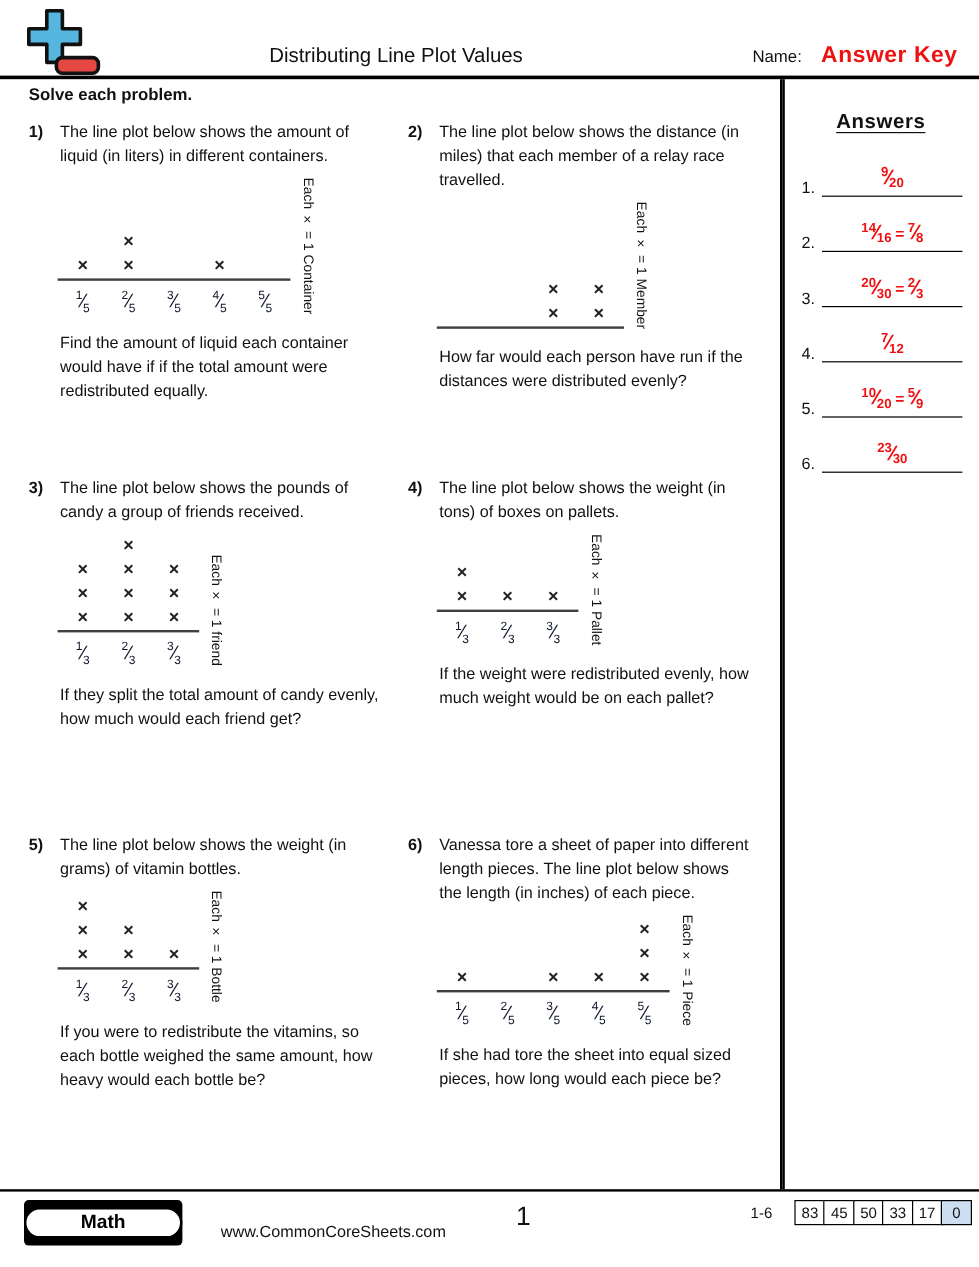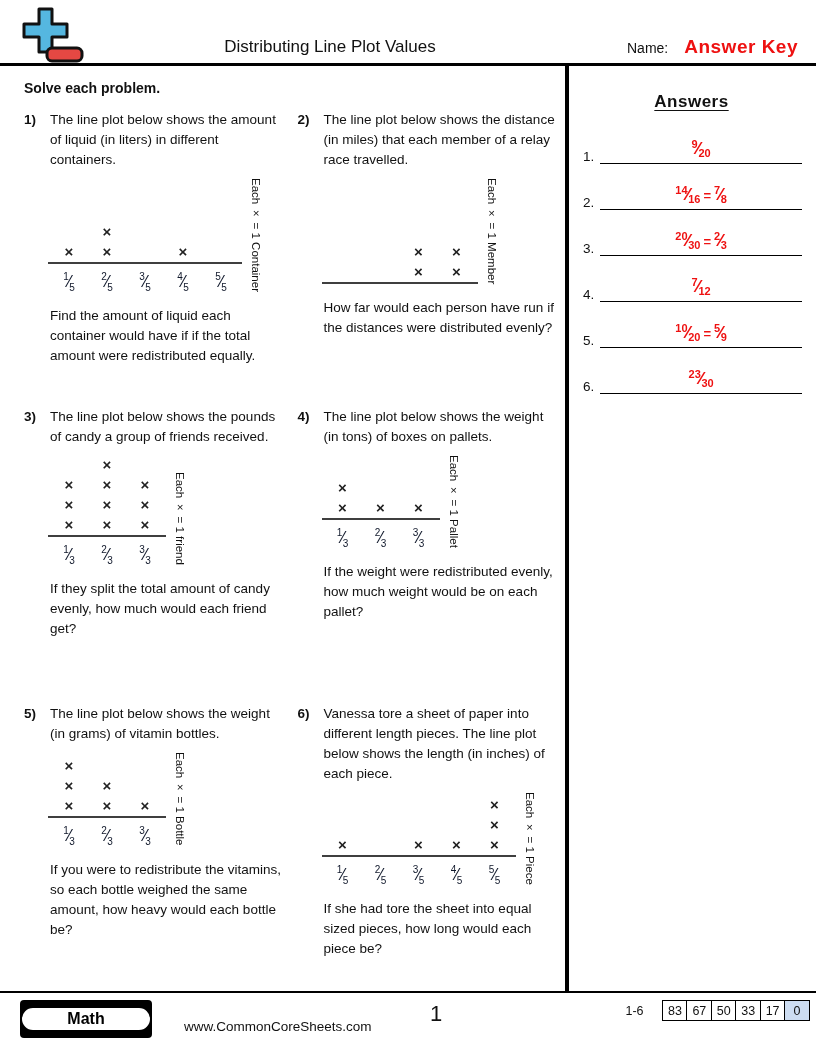--- a/index.html
+++ b/index.html
@@ -16,21 +16,21 @@
   
   .header{height:66px;position:relative;border-bottom:3px solid #000;}
   .logo-icon{position:absolute;left:16px;top:4px;}
   .title{position:absolute;left:70px;width:520px;text-align:center;bottom:6px;font-size:17px;}
   .name-block{position:absolute;right:18px;bottom:5px;display:flex;align-items:baseline;gap:16px;}
   .name-label{font-size:14px;}
   .name-value{font-size:19px;font-weight:bold;color:var(--answer-red);letter-spacing:.5px;}
 
   
   .body{display:flex;height:925px;}
-  .main{width:565px;flex:none;padding:14px 6px 0 24px;}
+  .main{width:650px;flex:none;padding:4px 6px 0 24px;}
   .divider{flex:none;width:2px;border-left:2px solid #000;border-right:2px solid #000;}
   .answers-col{flex:1;padding:20px 12px 0 10px;}
 
   .instructions{font-weight:bold;font-size:14px;}
   .problems-grid{display:grid;grid-template-columns:1fr 1fr;column-gap:12px;margin-top:14px;grid-auto-rows:minmax(297px,auto);}
 
   .problem{font-size:13.5px;line-height:20px;}
   .p-head{display:flex;}
   .p-num{font-weight:bold;width:26px;flex:none;}
   .p-text{max-width:258px;}
@@ -336,21 +336,21 @@
   <div class="footer">
     <div class="math-logo">
       <div class="math-pill">Math</div>
     </div>
     <div class="website">www.CommonCoreSheets.com</div>
     <div class="page-num">1</div>
     <div class="scorebar">
       <span class="score-range">1-6</span>
       <span class="score-cells" id="score-cells">
           <span class="score-cell">83</span>
-          <span class="score-cell">67</span>
+          <span class="score-cell">45</span>
           <span class="score-cell">50</span>
           <span class="score-cell">33</span>
           <span class="score-cell">17</span>
           <span class="score-cell highlight">0</span>
         </span>
     </div>
   </div>
 
 </div>
 

